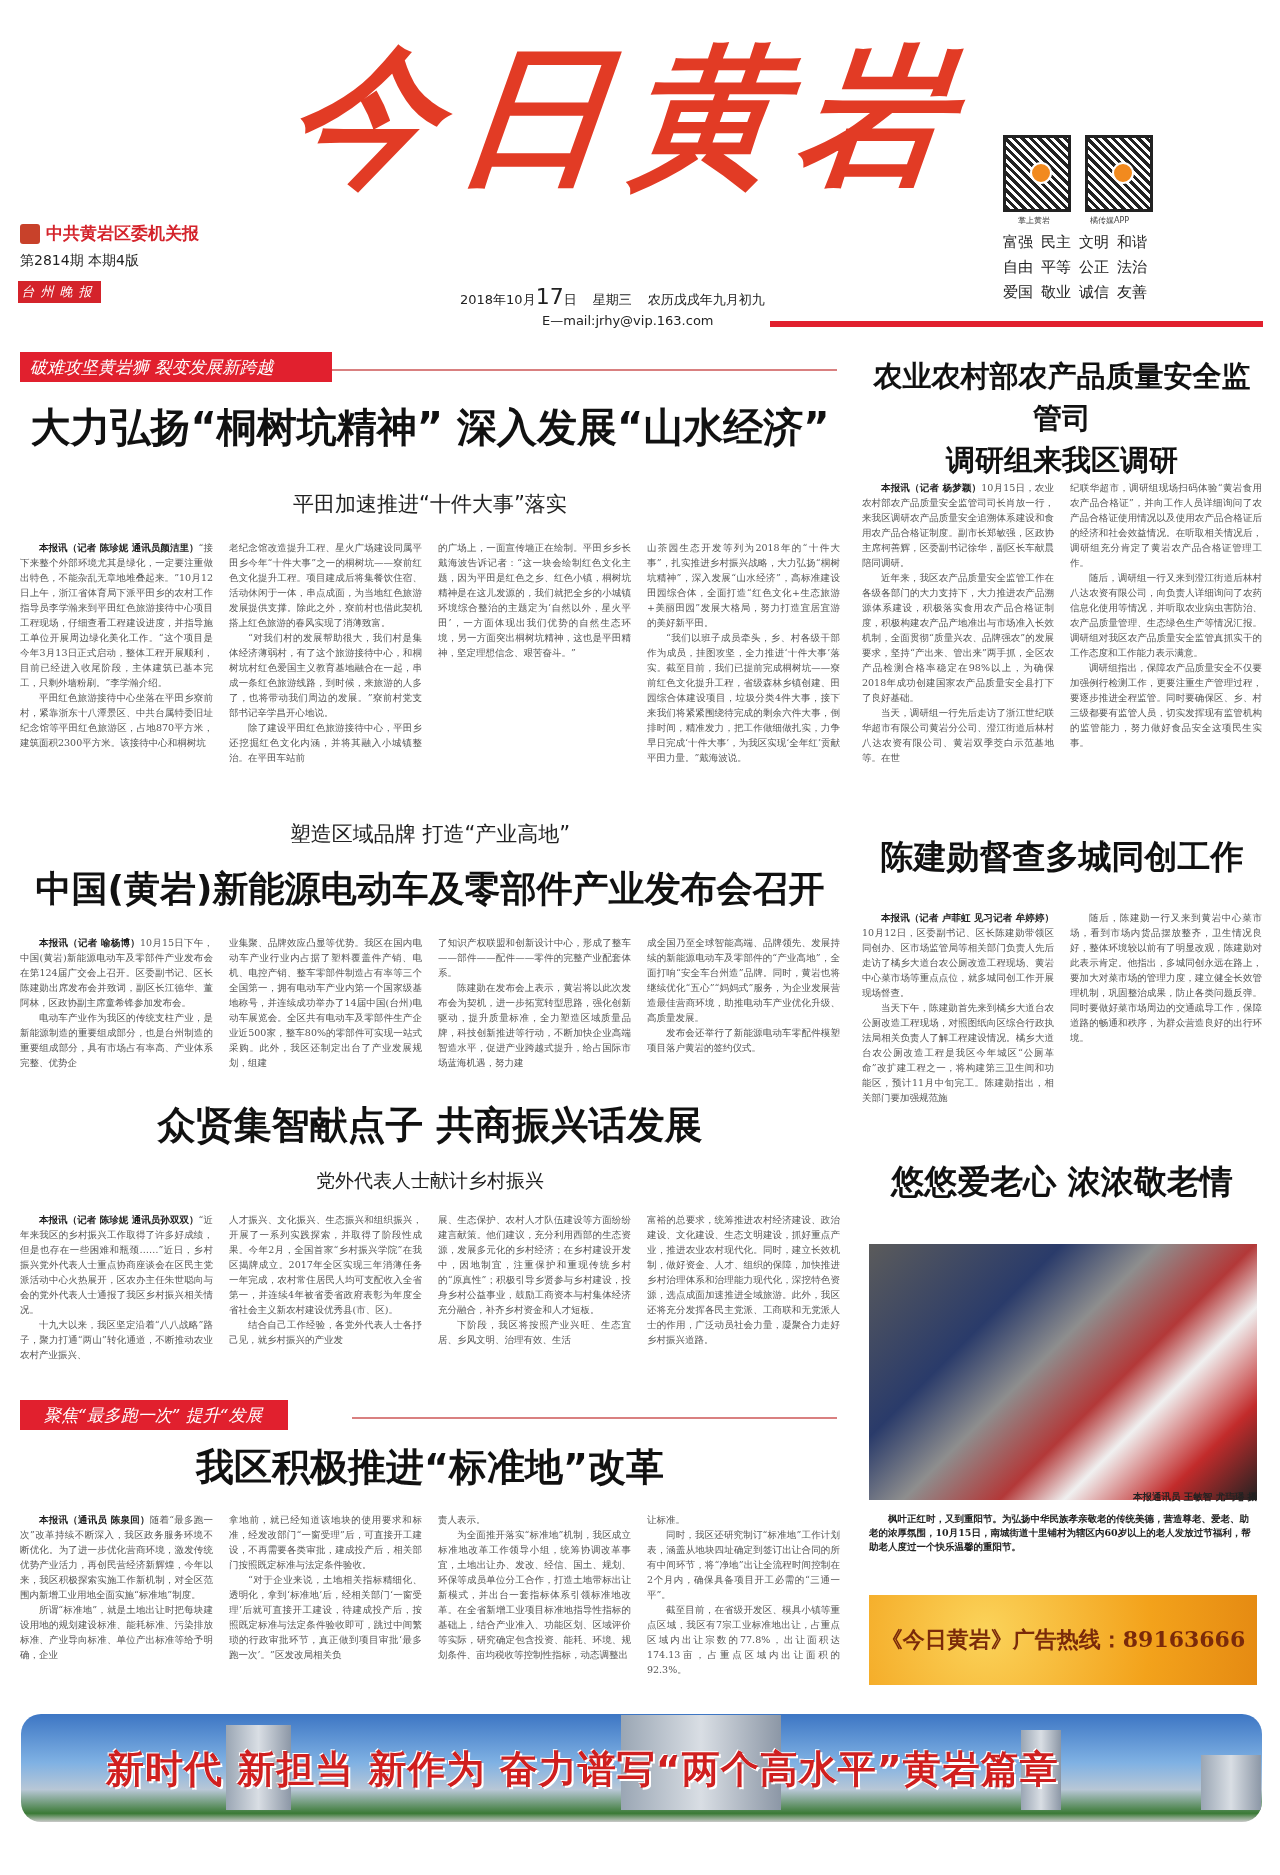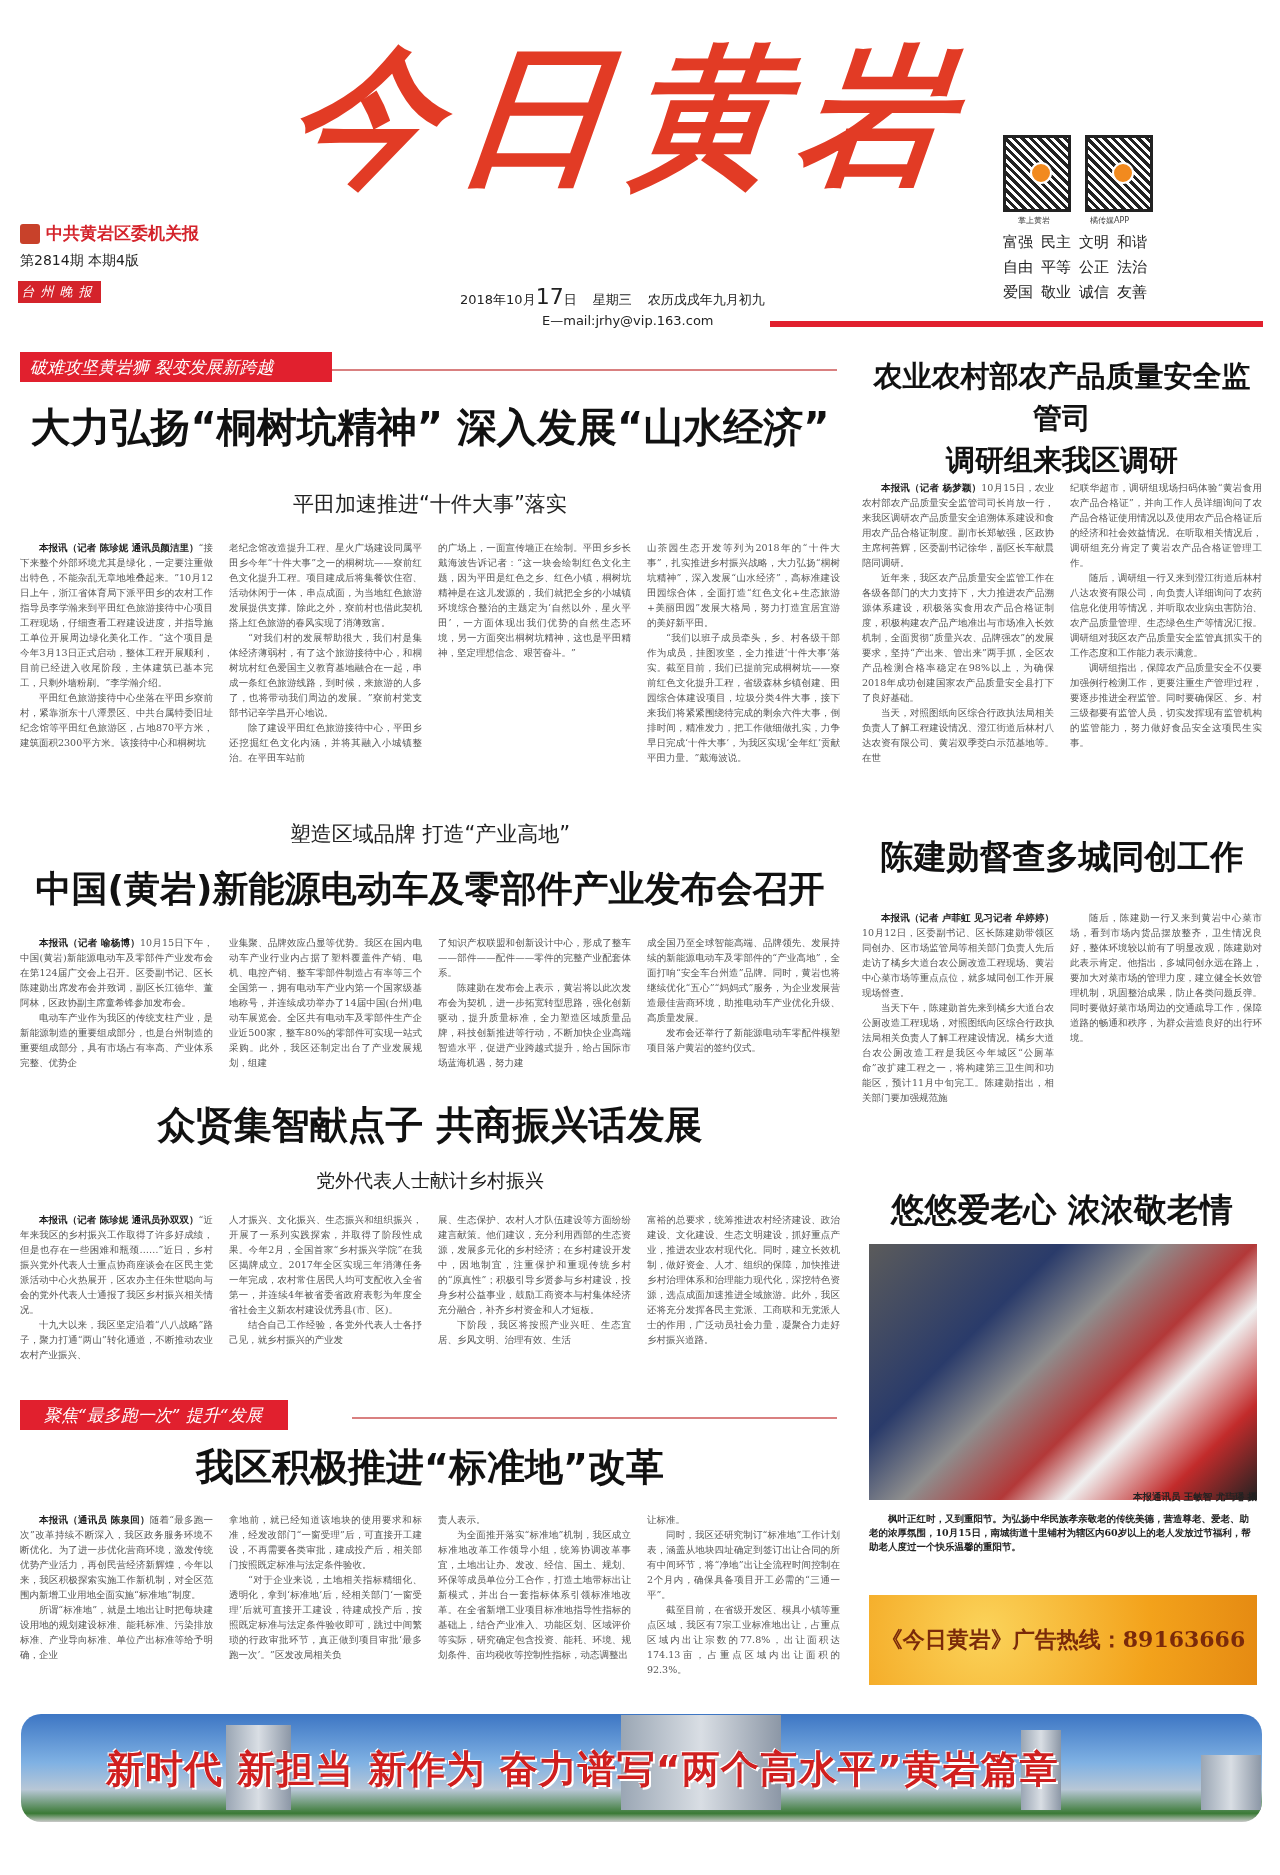--- a/index.html
+++ b/index.html
@@ -165,41 +165,41 @@
 </div>
 
 <div class="abs head1" style="left:862px; top:355px; width:400px; font-size:29px; line-height:42px;">
   <div>农业农村部农产品质量安全监管司</div>
   <div>调研组来我区调研</div>
 </div>
 <div class="abs cols" style="left:862px; top:480px; width:400px; height:320px; grid-template-columns: repeat(2,1fr); overflow:hidden;">
   <div>
       <p><span class="lead">本报讯（记者 杨梦颖）</span><span>10月15日，农业农村部农产品质量安全监管司司长肖放一行，来我区调研农产品质量安全追溯体系建设和食用农产品合格证制度。副市长郑敏强，区政协主席柯善辉，区委副书记徐华，副区长车献晨陪同调研。</span></p>
       <p>近年来，我区农产品质量安全监管工作在各级各部门的大力支持下，大力推进农产品溯源体系建设，积极落实食用农产品合格证制度，积极构建农产品产地准出与市场准入长效机制，全面贯彻“质量兴农、品牌强农”的发展要求，坚持“产出来、管出来”两手抓，全区农产品检测合格率稳定在98%以上，为确保2018年成功创建国家农产品质量安全县打下了良好基础。</p>
-      <p>当天，对照图纸向区综合行政执法局相关负责人了解工程建设情况、澄江街道后林村八达农资有限公司、黄岩双季茭白示范基地等。在世</p>
+      <p>当天，调研组一行先后走访了浙江世纪联华超市有限公司黄岩分公司、澄江街道后林村八达农资有限公司、黄岩双季茭白示范基地等。在世</p>
     </div>
   <div>
       <p style="text-indent:0">纪联华超市，调研组现场扫码体验“黄岩食用农产品合格证”，并向工作人员详细询问了农产品合格证使用情况以及使用农产品合格证后的经济和社会效益情况。在听取相关情况后，调研组充分肯定了黄岩农产品合格证管理工作。</p>
       <p>随后，调研组一行又来到澄江街道后林村八达农资有限公司，向负责人详细询问了农药信息化使用等情况，并听取农业病虫害防治、农产品质量管理、生态绿色生产等情况汇报。调研组对我区农产品质量安全监管真抓实干的工作态度和工作能力表示满意。</p>
       <p>调研组指出，保障农产品质量安全不仅要加强例行检测工作，更要注重生产管理过程，要逐步推进全程监管。同时要确保区、乡、村三级都要有监管人员，切实发挥现有监管机构的监管能力，努力做好食品安全这项民生实事。</p>
     </div>
 </div>
 
 <div class="abs head1" style="left:862px; top:835px; width:400px; font-size:33px;">陈建勋督查多城同创工作</div>
 <div class="abs cols" style="left:862px; top:910px; width:400px; height:230px; grid-template-columns: repeat(2,1fr); overflow:hidden;">
   <div>
       <p><span class="lead">本报讯（记者 卢菲虹 见习记者 牟婷婷）</span><span>10月12日，区委副书记、区长陈建勋带领区同创办、区市场监管局等相关部门负责人先后走访了橘乡大道台农公厕改造工程现场、黄岩中心菜市场等重点点位，就多城同创工作开展现场督查。</span></p>
       <p>当天下午，陈建勋首先来到橘乡大道台农公厕改造工程现场，对照图纸向区综合行政执法局相关负责人了解工程建设情况。橘乡大道台农公厕改造工程是我区今年城区“公厕革命”改扩建工程之一，将构建第三卫生间和功能区，预计11月中旬完工。陈建勋指出，相关部门要加强规范施</p>
     </div>
   <div>
       <p>随后，陈建勋一行又来到黄岩中心菜市场，看到市场内货品摆放整齐，卫生情况良好，整体环境较以前有了明显改观，陈建勋对此表示肯定。他指出，多城同创永远在路上，要加大对菜市场的管理力度，建立健全长效管理机制，巩固整治成果，防止各类问题反弹。同时要做好菜市场周边的交通疏导工作，保障道路的畅通和秩序，为群众营造良好的出行环境。</p>
     </div>
 </div>
 
-<div class="abs head1" style="left:862px; top:1160px; width:400px; font-size:33px;margin-top:28px;">悠悠爱老心  浓浓敬老情</div>
+<div class="abs head1" style="left:862px; top:1160px; width:400px; font-size:33px;">悠悠爱老心  浓浓敬老情</div>
 <div class="abs photo"></div>
 <div class="abs caption" style="text-indent:2em;">枫叶正红时，又到重阳节。为弘扬中华民族孝亲敬老的传统美德，营造尊老、爱老、助老的浓厚氛围，10月15日，南城街道十里铺村为辖区内60岁以上的老人发放过节福利，帮助老人度过一个快乐温馨的重阳节。</div>
 <div class="abs credit">本报通讯员 王敏智 尤玙璠  摄</div>
 
 <div class="abs ad">
   <span>《今日黄岩》广告热线：89163666</span>
 </div>
 
 <div class="abs banner">
   <div class="bldg" style="left:205px; width:65px; height:85px;"></div>

